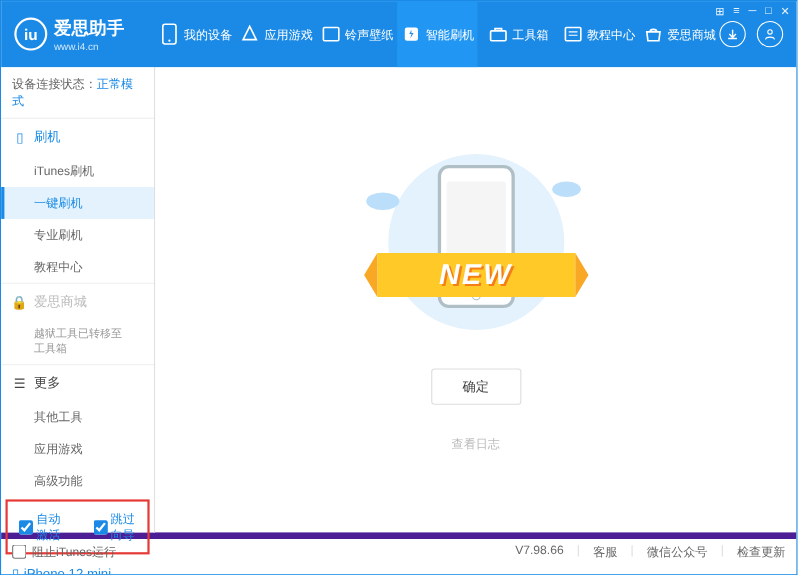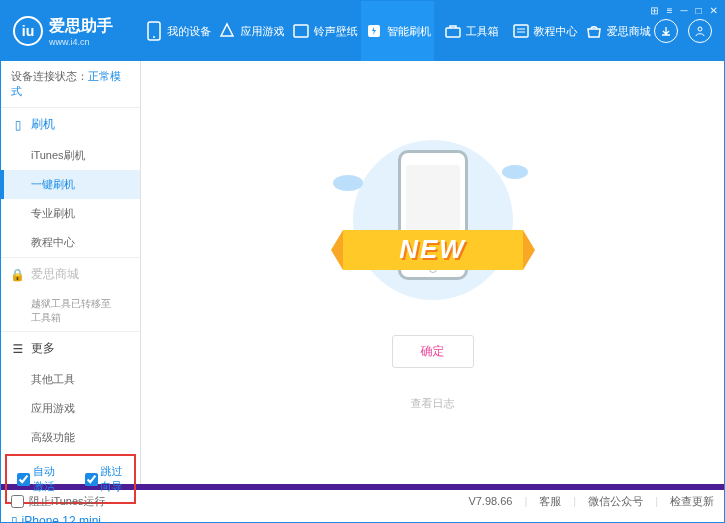--- a/index.html
+++ b/index.html
@@ -38,21 +38,21 @@
 .ill-circle { position: absolute; width: 160px; height: 160px; background: #e3f2fd; border-radius: 50%; left: 20px; top: 5px; }
 .ill-phone { position: absolute; width: 70px; height: 130px; background: #fff; border: 3px solid #b0bec5; border-radius: 10px; left: 65px; top: 15px; }
 .ill-phone-screen { position: absolute; inset: 12px 5px 16px 5px; background: #f5f5f5; border-radius: 3px; }
 .ill-phone-btn { position: absolute; bottom: 4px; left: 50%; transform: translateX(-50%); width: 8px; height: 8px; border: 1px solid #b0bec5; border-radius: 50%; }
 .ill-banner { position: absolute; left: 10px; right: 10px; top: 95px; height: 40px; background: #ffca28; display: flex; align-items: center; justify-content: center; }
 .ill-banner::before, .ill-banner::after { content: ""; position: absolute; width: 0; height: 0; border-top: 20px solid transparent; border-bottom: 20px solid transparent; }
 .ill-banner::before { left: -12px; border-right: 12px solid #f9a825; }
 .ill-banner::after { right: -12px; border-left: 12px solid #f9a825; }
 .ill-banner-text { color: #fff; font-size: 26px; font-weight: 900; letter-spacing: 2px; font-style: italic; text-shadow: 2px 2px 0 #f57f17; }
 .success-text { font-size: 15px; color: #333; margin-bottom: 18px; }
-.confirm-btn { padding: 7px 28px; border: 1px solid #ddd; background: #fff; border-radius: 3px; cursor: pointer; font-size: 12px; color: #ec4899; }
+.confirm-btn { padding: 7px 28px; border: 1px solid #ddd; background: #fff; border-radius: 3px; cursor: pointer; font-size: 12px; color: #404040; }
 .view-log { margin-top: 28px; font-size: 11px; color: #bbb; cursor: pointer; text-align: right; }
 .footer { height: 28px; border-top: 6px solid #4c1d95; display: flex; align-items: center; padding: 0 10px; font-size: 11px; color: #666; }
 .footer-left { display: flex; align-items: center; gap: 5px; flex: 1; }
 .footer-right { display: flex; align-items: center; gap: 12px; }
 .footer-sep { color: #ddd; }
 .cloud-deco { position: absolute; background: #bbdefb; border-radius: 50%; }
 </style>
 </head>
 <body>
 

